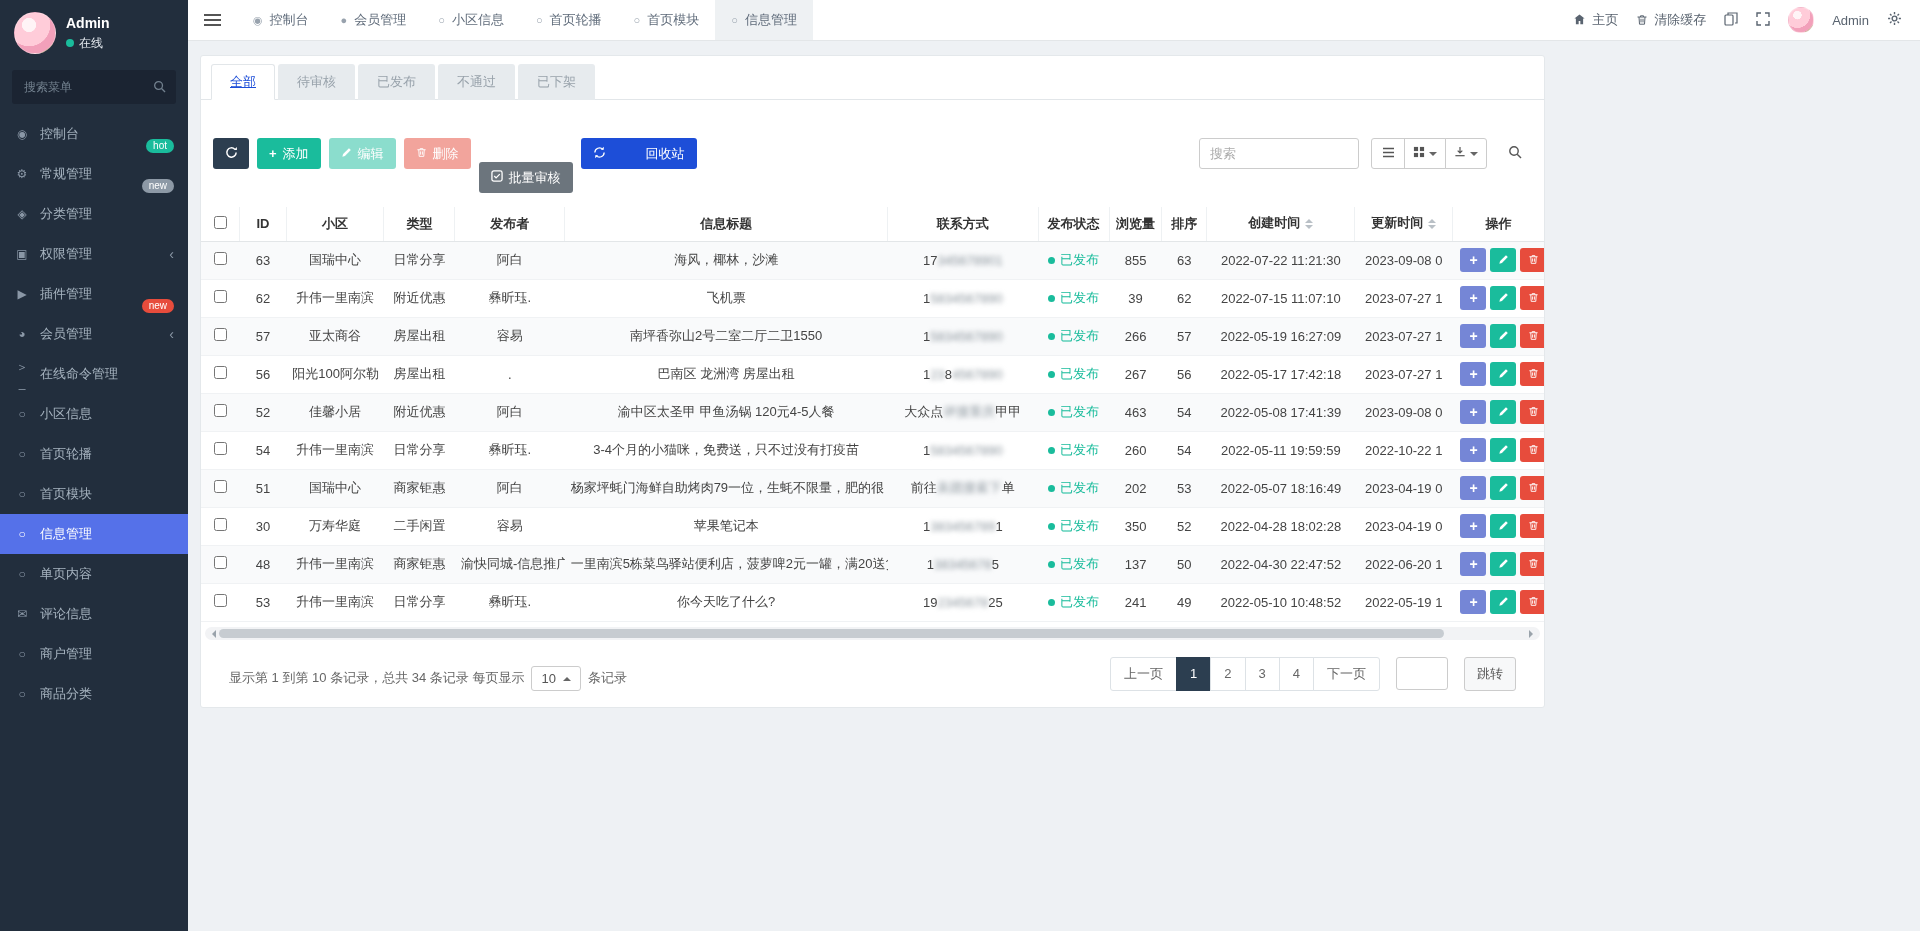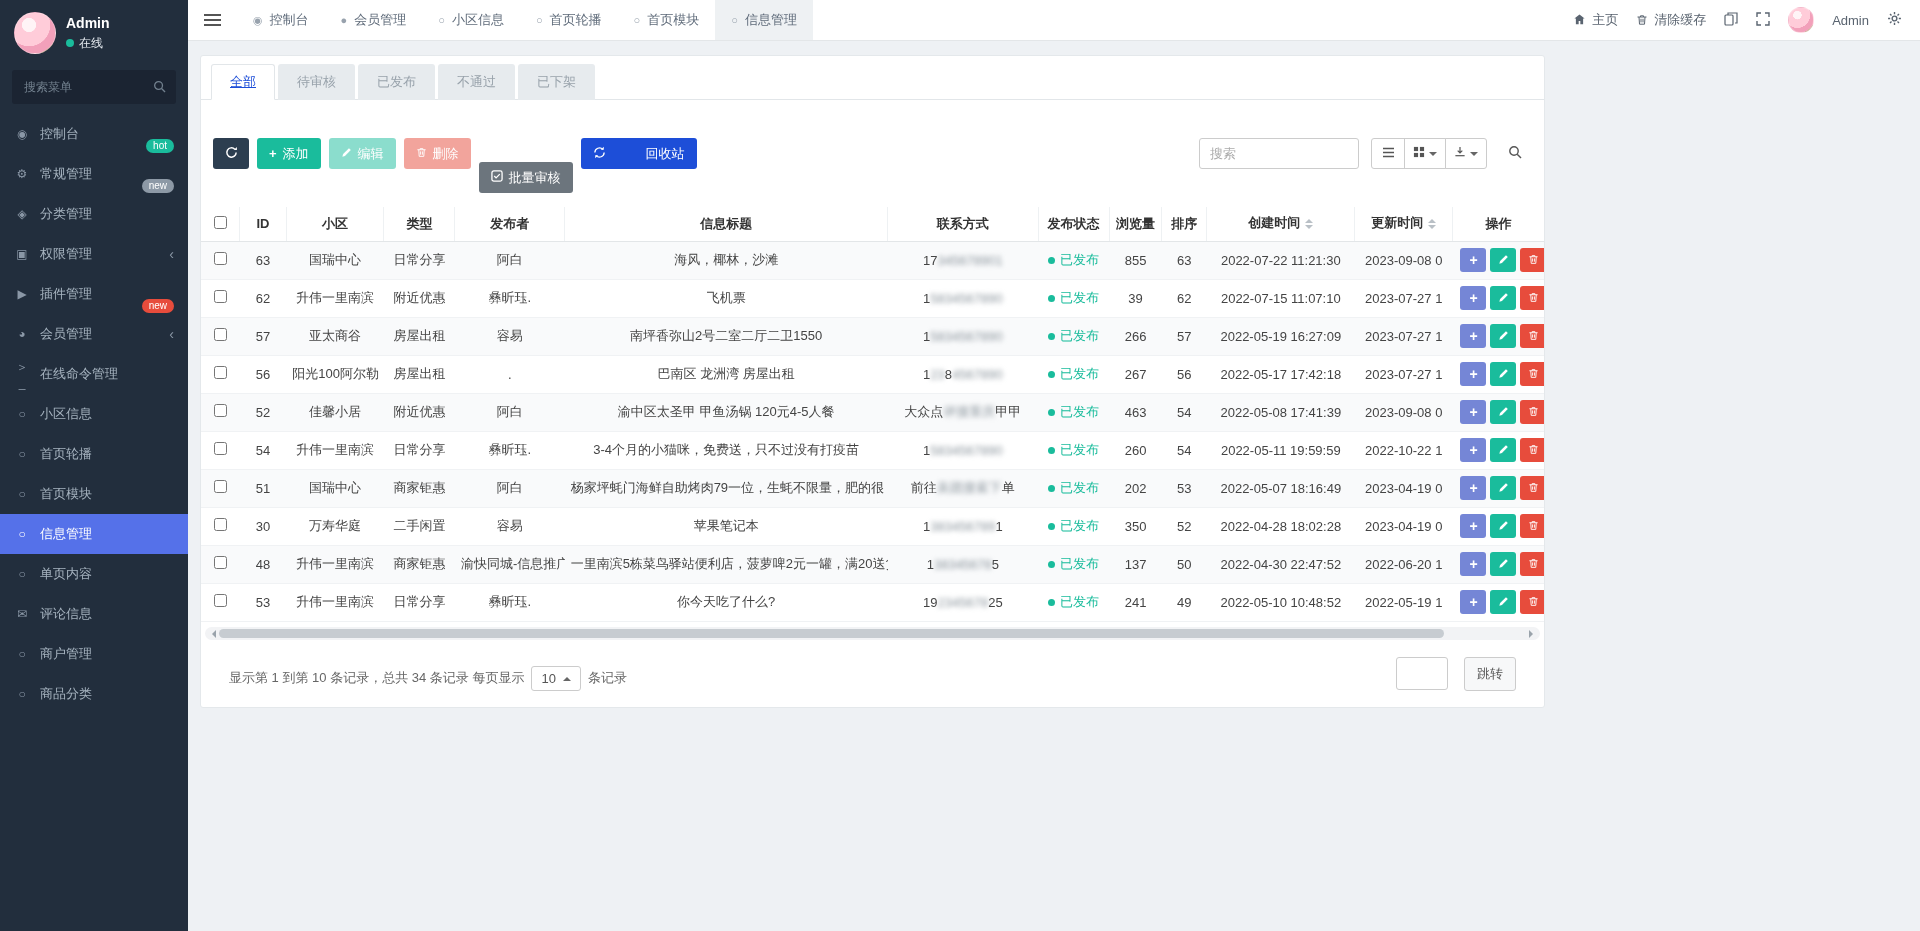--- a/index.html
+++ b/index.html
@@ -646,20 +646,28 @@
       <div class="card-footer">
         <div class="summary">
           <span>显示第 1 到第 10 条记录，总共 34 条记录 每页显示</span>
           <span class="pp-select">
             <span>10</span>
             <i class="caret-up"></i>
           </span>
           <span>条记录</span>
         </div>
         <div class="pager-zone">
+          <ul class="pagination" id="pagination">
+              <li>上一页</li>
+              <li class="active">1</li>
+              <li>2</li>
+              <li>3</li>
+              <li>4</li>
+              <li>下一页</li>
+            </ul>
           <input class="jump-input" style="">
           <button class="jump-btn">跳转</button>
         </div>
       </div>
 
     </div>
   </div>
 </div>
 
 </body></html>

